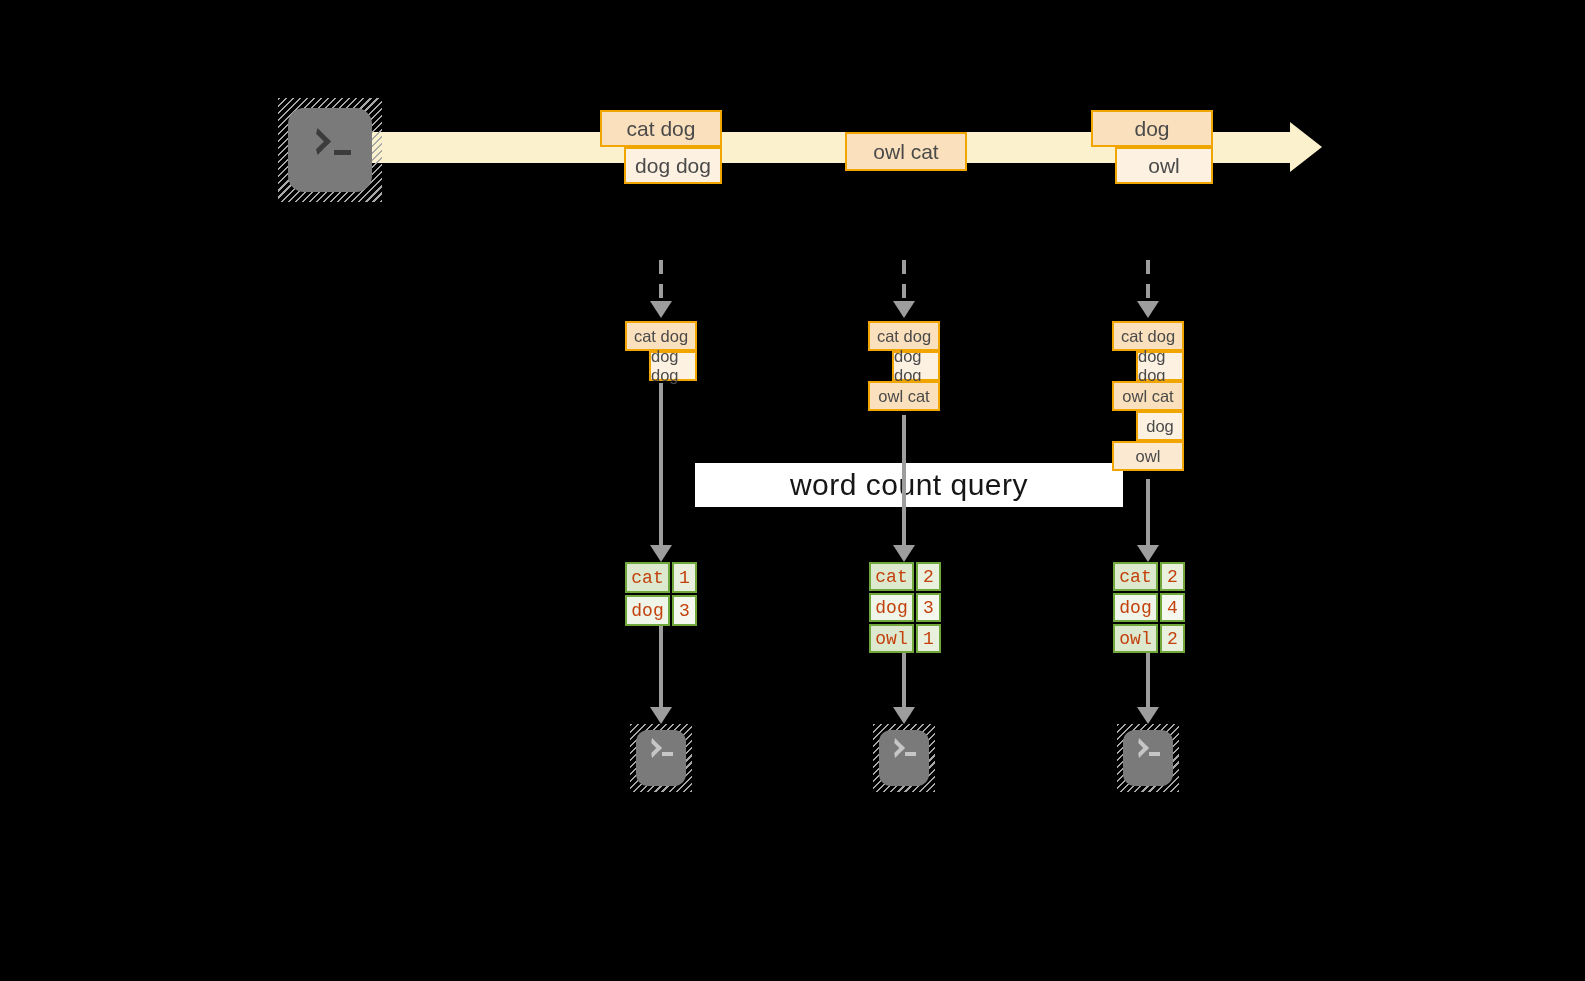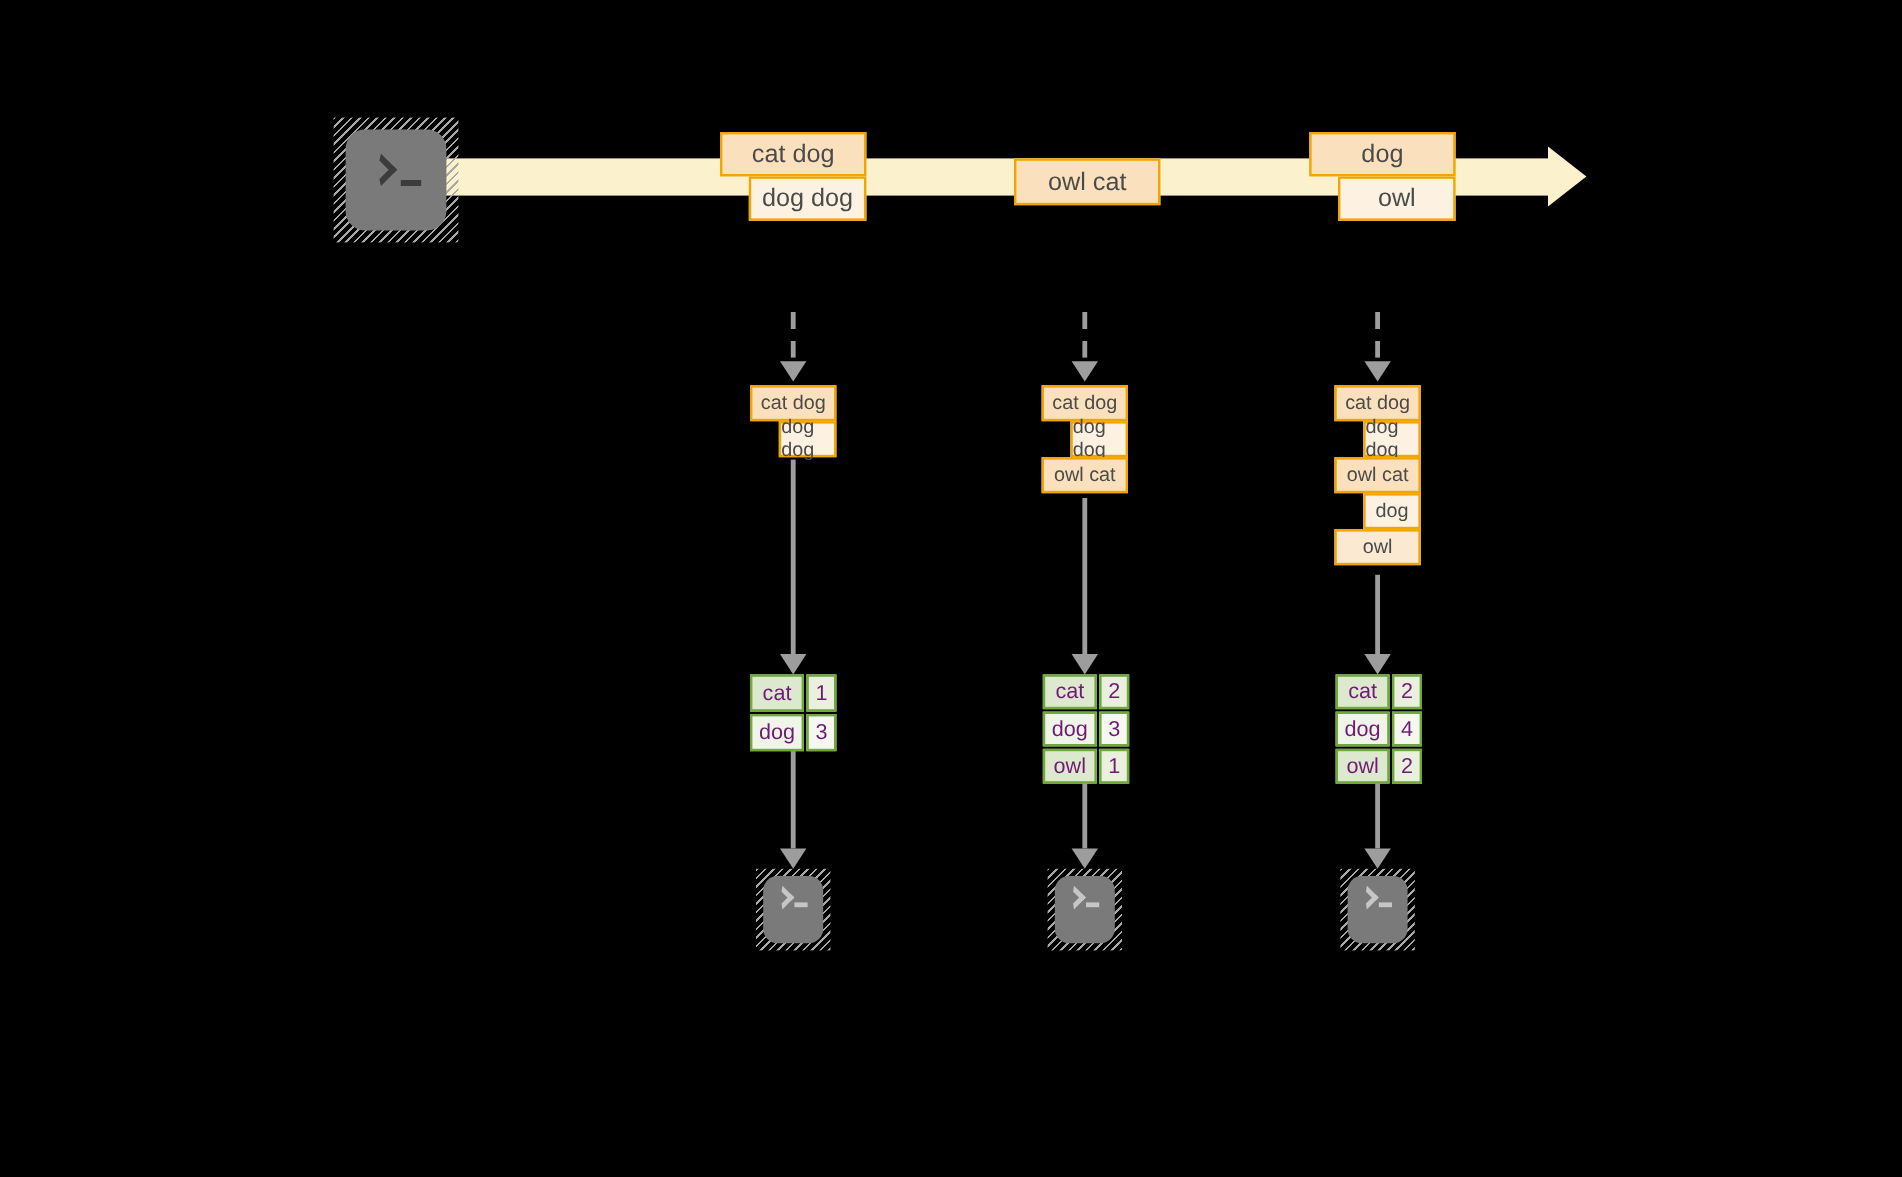--- a/index.html
+++ b/index.html
@@ -60,21 +60,21 @@
         border-top:17px solid var(--gray);}
 
   
   .qband{position:absolute;left:695px;top:463px;width:428px;height:44px;background:#ffffff;
         z-index:1;display:flex;align-items:center;justify-content:center;}
   .qband span{font-size:30px;color:#161616;letter-spacing:.5px;}
 
   
   .gtable{position:absolute;display:grid;grid-template-columns:45px 25px;gap:2px;z-index:3;}
   .gcell{border:2.5px solid var(--green);display:flex;align-items:center;justify-content:center;
-        font-size:18px;color:#701a75;box-sizing:border-box;}
+        font-size:18px;color:#c2410c;box-sizing:border-box;font-family:Liberation Mono, monospace;}
   .r31 .gcell{height:31px;}
   .r29 .gcell{height:29px;}
   .gd{background:#dde9cf;}  .gdv{background:#e9f0de;}
   .gl{background:#eff5e9;}  .glv{background:#f4f8ef;}
 </style>
 </head>
 <body>
 
 <div id="page">
 
@@ -117,20 +117,23 @@
     <div class="orow tintA">owl cat</div>
   </div>
   <div class="obox sbox" style="left:1112px;top:321px">
     <div class="orow tintA">cat dog</div>
     <div class="orow tintB">dog dog</div>
     <div class="orow tintA">owl cat</div>
     <div class="orow tintB">dog</div>
     <div class="orow tintC">owl</div>
   </div>
 
+  <div class="qband">
+    <span>word count query</span>
+  </div>
 
   <div class="vline" style="left:659px;top:383px;height:162px"></div>
   <div class="vhead" style="left:650px;top:545px"></div>
   <div class="vline" style="left:902px;top:415px;height:130px"></div>
   <div class="vhead" style="left:893px;top:545px"></div>
   <div class="vline" style="left:1146px;top:479px;height:66px"></div>
   <div class="vhead" style="left:1137px;top:545px"></div>
 
   <div class="gtable r31" style="left:625px;top:562px">
     <div class="gcell gd">cat</div>

